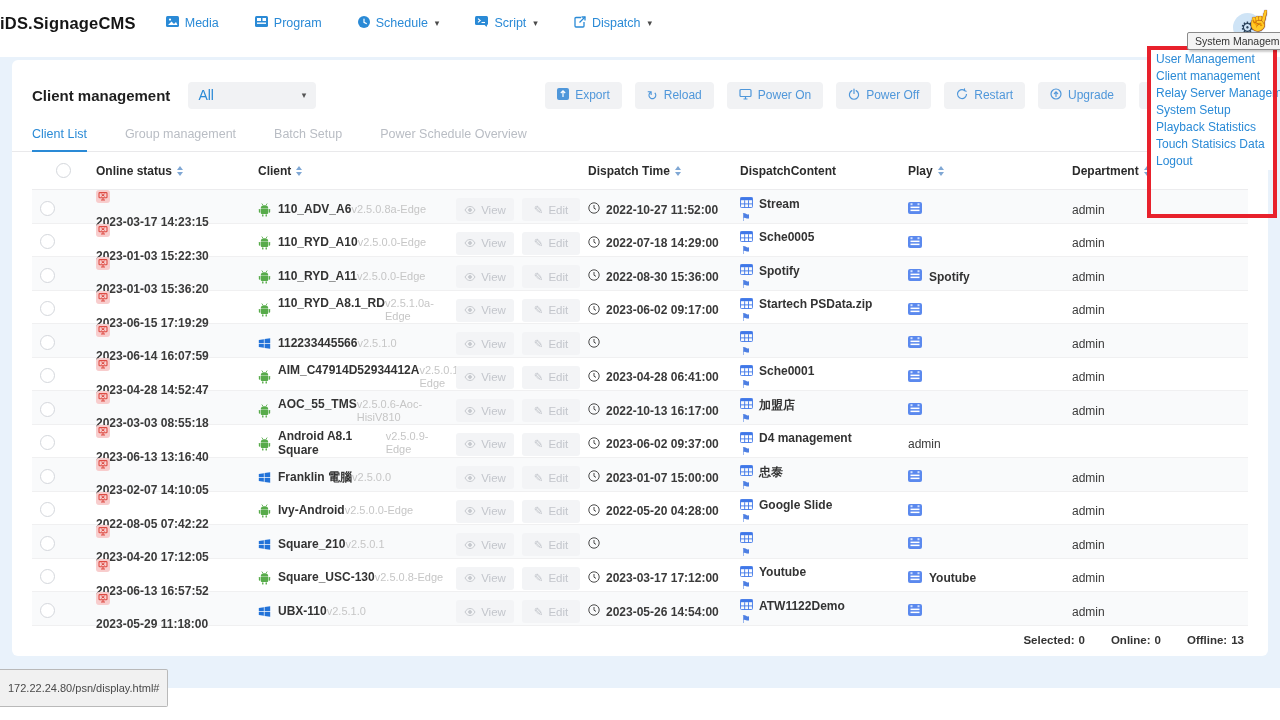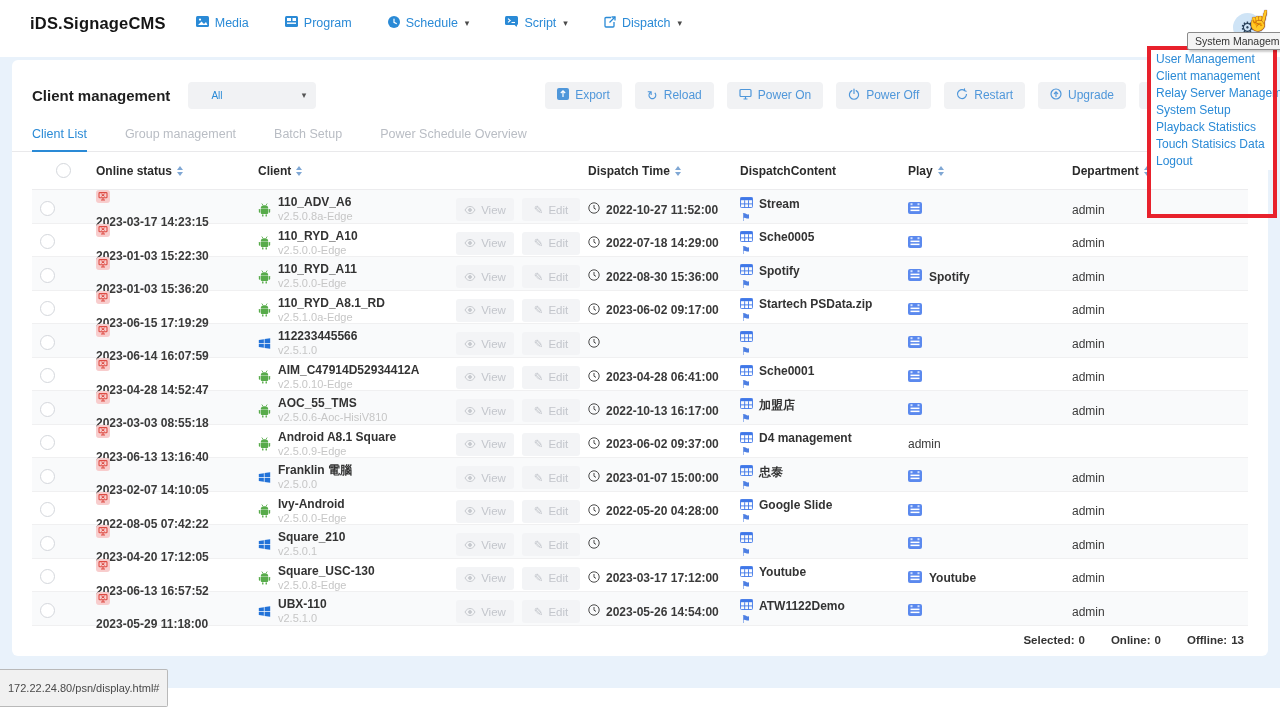--- a/index.html
+++ b/index.html
@@ -5,21 +5,21 @@
   * { margin:0; padding:0; box-sizing:border-box; }
   html,body { width:1280px; height:720px; overflow:hidden; background:#fff;
     font-family:"Liberation Sans", sans-serif; }
   :root{
     --blue:#2a8ad6; --btnblue:#4f97da; --dark:#333;
     --bg:#e9f2fb; --line:#ececee; --faint:#c3c6cc;
   }
 
   
   .topbar{ position:absolute; left:0; top:0; width:1280px; height:46px;
-    background:#fff; display:flex; align-items:center; padding-left:30px; }
+    background:#fff; display:flex; align-items:center; }
   .logo{ font-size:16.5px; color:#151515; letter-spacing:.2px; }
   .logo .b{ font-weight:800; } .logo .r{ font-weight:600; }
   .nav{ display:flex; gap:36px; margin-left:30px; }
   .nav-item{ display:flex; align-items:center; gap:6px; font-size:12.5px;
     color:var(--blue); cursor:pointer; }
   .nav-item .caret{ font-size:9px; color:#4a4a4a; margin-left:1px; }
   .gear-btn{ position:absolute; left:1233px; top:13px; width:29px; height:29px;
     border-radius:50%; background:#cfe4f6; display:flex; align-items:center;
     justify-content:center; z-index:20; font-size:16px; color:#29415a; }
   .cursor-glyph{ position:absolute; left:1247px; top:9px; z-index:60;
@@ -31,21 +31,21 @@
     background:var(--bg); }
   .card{ position:absolute; left:12px; top:3px; width:1256px; height:596px;
     background:#fff; border-radius:6px; padding:0 20px; }
 
   
   .title-row{ margin-top:12px; height:46px; display:flex; align-items:center; }
   .page-title{ font-size:15px; font-weight:700; color:#1f1f1f; }
   .group-select{ margin-left:18px; width:128px; height:27px; background:#f1f2f4;
     border-radius:4px; display:flex; align-items:center; justify-content:space-between;
     padding:0 10px; cursor:pointer; }
-  .group-select .val{ font-size:10px; color:var(--blue);margin-left:13px; }
+  .group-select .val{ font-size:14px; color:var(--blue); }
   .group-select .caret{ font-size:9px; color:#555; }
   .toolbar{ margin-left:auto; margin-right:75px; display:flex; gap:13px; align-items:center; }
   .tbtn{ height:27px; padding:0 12px; background:#f1f2f4; border:none; border-radius:4px;
     display:flex; align-items:center; gap:6px; font-size:12px; color:var(--btnblue);
     font-family:inherit; cursor:pointer; white-space:nowrap; }
   .tbtn svg{ flex:none; }
   .tbtn .uchar{ font-size:13px; line-height:1; }
   .add-btn{ width:34px; padding:0; justify-content:center; }
 
   
@@ -72,21 +72,21 @@
   .c-check{ padding-left:24px; }
   .radio{ width:15px; height:15px; border-radius:50%; border:1px solid #d4d7dc;
     background:#fff; display:inline-block; cursor:pointer; }
 
   .trow{ height:33.5px; border-bottom:1px solid #f0f0f1; }
   .trow:nth-child(odd){ background:#f9fafb; }
   .cell{ padding-left:8px; font-size:12px; color:#3a3a3a; }
   .c-status{ display:flex; flex-direction:column; justify-content:center; gap:9px; }
   .status-time{ font-size:12px; font-weight:600; color:#3a3a3a; }
   .c-client{ display:flex; align-items:center; gap:7px; }
-  .client-text{ display:flex; flex-direction:column; line-height:1.15; }
+  .client-text{ display:flex; flex-direction:row; line-height:1.15; }
   .client-name{ font-size:12px; font-weight:600; color:#333; }
   .client-ver{ font-size:11px; color:#c6c6c6; }
   .os-icon svg{ display:none; } 
   .os-icon[data-os="android"] .ic-android{ display:block; }
   .os-icon[data-os="windows"] .ic-windows{ display:block; }
   .mini-btn{ width:58px; height:23px; border:none; border-radius:3px; background:#f3f4f6;
     color:var(--faint); font-size:11.5px; font-family:inherit; display:flex;
     align-items:center; justify-content:center; gap:5px; cursor:default; }
   .c-time{ display:flex; align-items:center; gap:6px; }
   .time-val{ font-size:12px; font-weight:600; color:#3a3a3a; }

